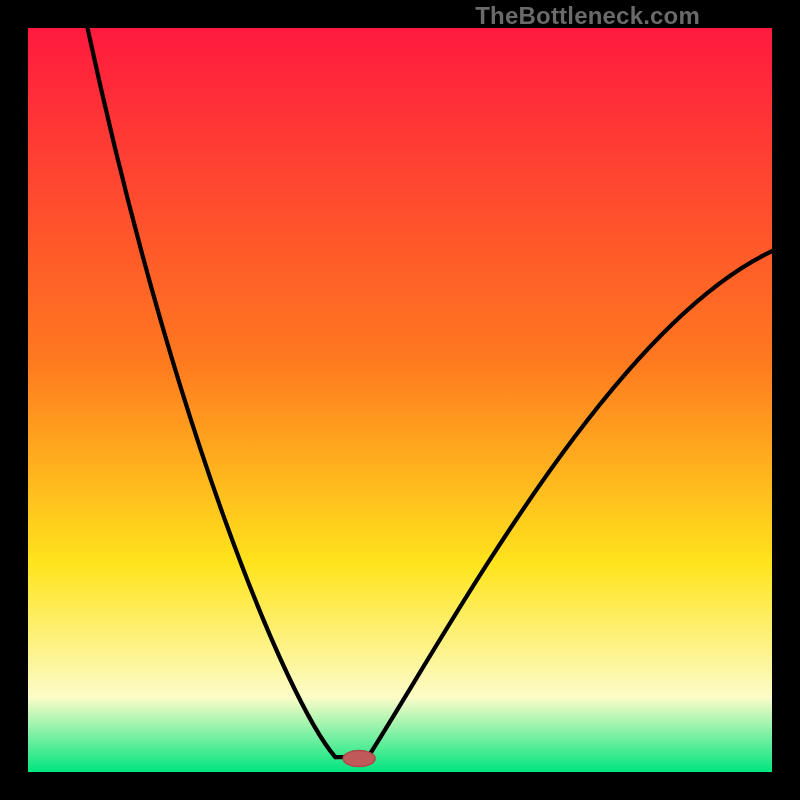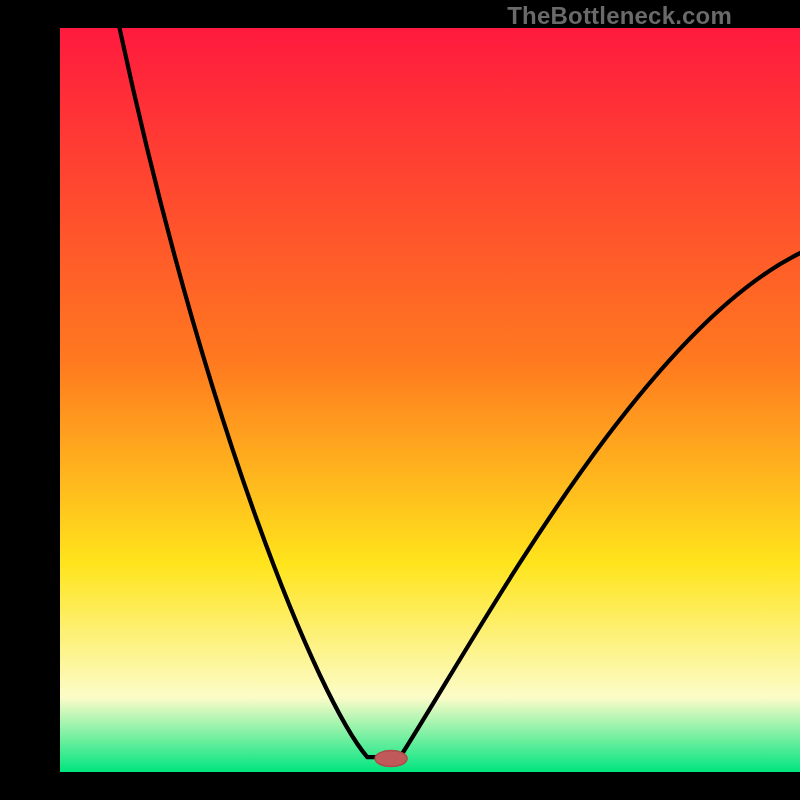--- a/index.html
+++ b/index.html
@@ -8,21 +8,20 @@
     width: 800px;
     height: 800px;
     background: #000000;
     overflow: hidden;
   }
   .frame {
     position: relative;
     width: 716px;
     height: 800px;
     background: #000000;
-    margin-left: 32px;
   }
   .watermark {
     position: absolute;
     top: 2px;
     right: 16px;
     font-family: Arial, Helvetica, sans-serif;
     font-size: 24px;
     font-weight: bold;
     color: #6a6a6a;
     letter-spacing: 0.2px;

